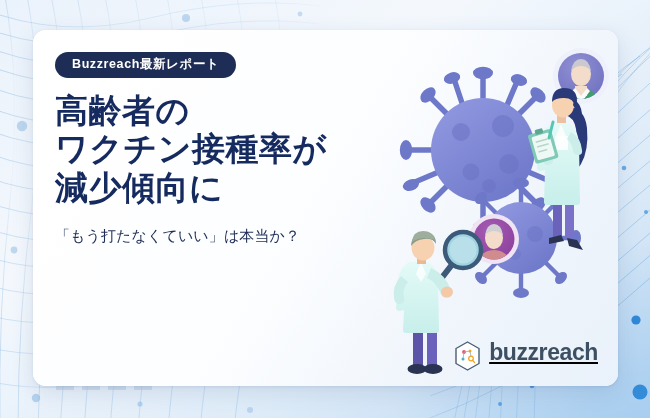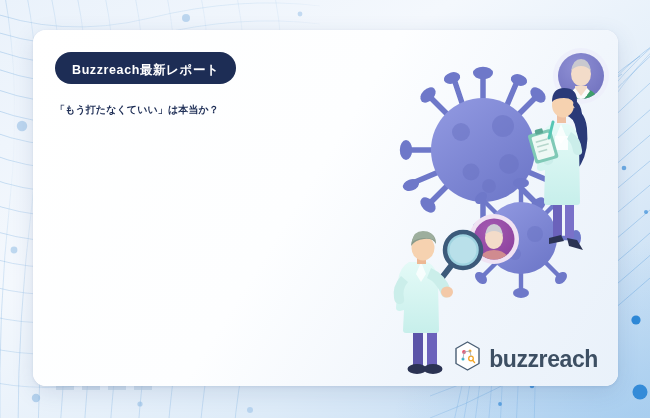--- a/index.html
+++ b/index.html
@@ -59,43 +59,43 @@
     width: 330px;
     z-index: 6;
   }
   .badge {
     display: inline-block;
     background: #1d2d55;
     color: #ffffff;
     font-size: 12.5px;
     font-weight: bold;
     letter-spacing: 0.6px;
-    padding: 12px 17px 7px 17px;
+    padding: 6px 17px 7px 17px;
     border-radius: 999px;
     line-height: 1;
     white-space: nowrap;
   }
   .headline {
     margin-top: 14px;
     color: #152a5e;
     font-weight: bold;
     font-size: 33px;
     line-height: 1.17;
     letter-spacing: 0.5px;
     white-space: nowrap;
   }
   .headline .hl {
     display: block;
     text-shadow: 0 1px 0 rgba(255,255,255,0.4);
   }
   .sub {
     margin-top: 18px;
     color: #1d2d55;
-    font-weight: bold;
-    font-size: 10px;
+    font-weight: normal;
+    font-size: 15px;
     line-height: 1.52;
     letter-spacing: 0.1px;
     white-space: nowrap;
   }
   .sub span { display: block; }
 
   
   .illus {
     position: absolute;
     left: 330px;
@@ -105,23 +105,24 @@
     z-index: 4;
   }
   .illus svg { display: block; }
 
   
   .logo {
     position: absolute;
     right: 20px;
     bottom: 15px;
     display: flex;
-    align-items: flex-end;
+    align-items: flex-start;
     gap: 8px;
     z-index: 7;
+    text-decoration: underline;
   }
   .logo-mark { width: 27px; height: 30px; display: block; }
   .logo-word {
     color: #3d4f63;
     font-size: 23px;
     font-weight: bold;
     letter-spacing: -0.4px;
     line-height: 1;
   }
 </style>
@@ -241,20 +242,25 @@
       </g>
     </svg>
   </div>
 
   <div class="card">
     <div class="card-sheen"></div>
 
     <div class="copy">
       <div class="badge">Buzzreach最新レポート</div>
 
+      <div class="headline">
+        <span class="hl">高齢者の</span>
+        <span class="hl">ワクチン接種率が</span>
+        <span class="hl">減少傾向に</span>
+      </div>
 
       <div class="sub">
         <span>「もう打たなくていい」は本当か？</span>
       </div>
     </div>
 
     <div class="illus">
       <svg width="255" height="356" viewBox="0 0 255 356" xmlns="http://www.w3.org/2000/svg" aria-hidden="true">
         <defs>
           <linearGradient id="virusG" x1="0.2" y1="0.1" x2="0.85" y2="0.95">

